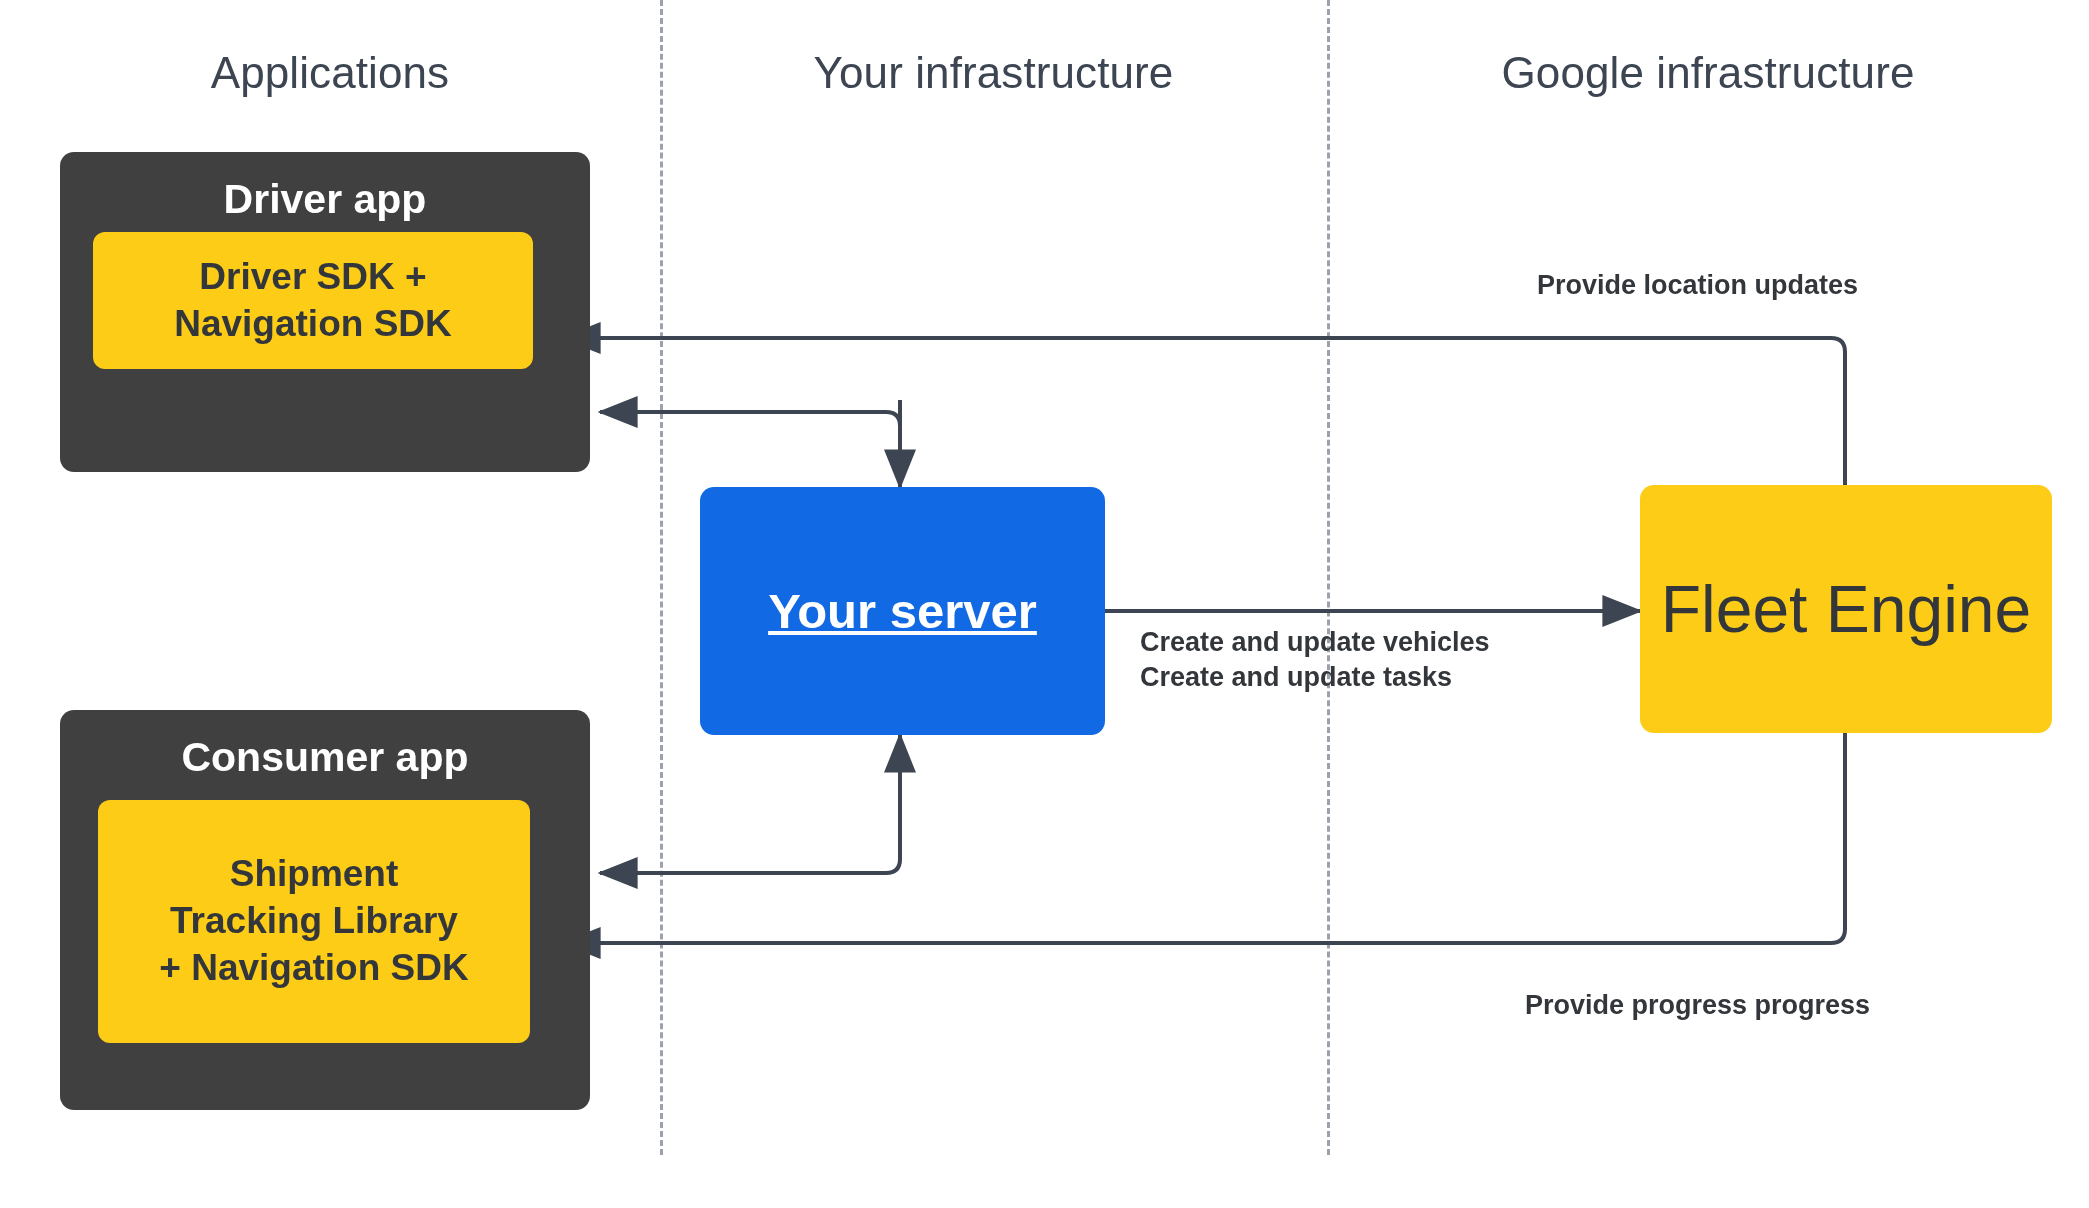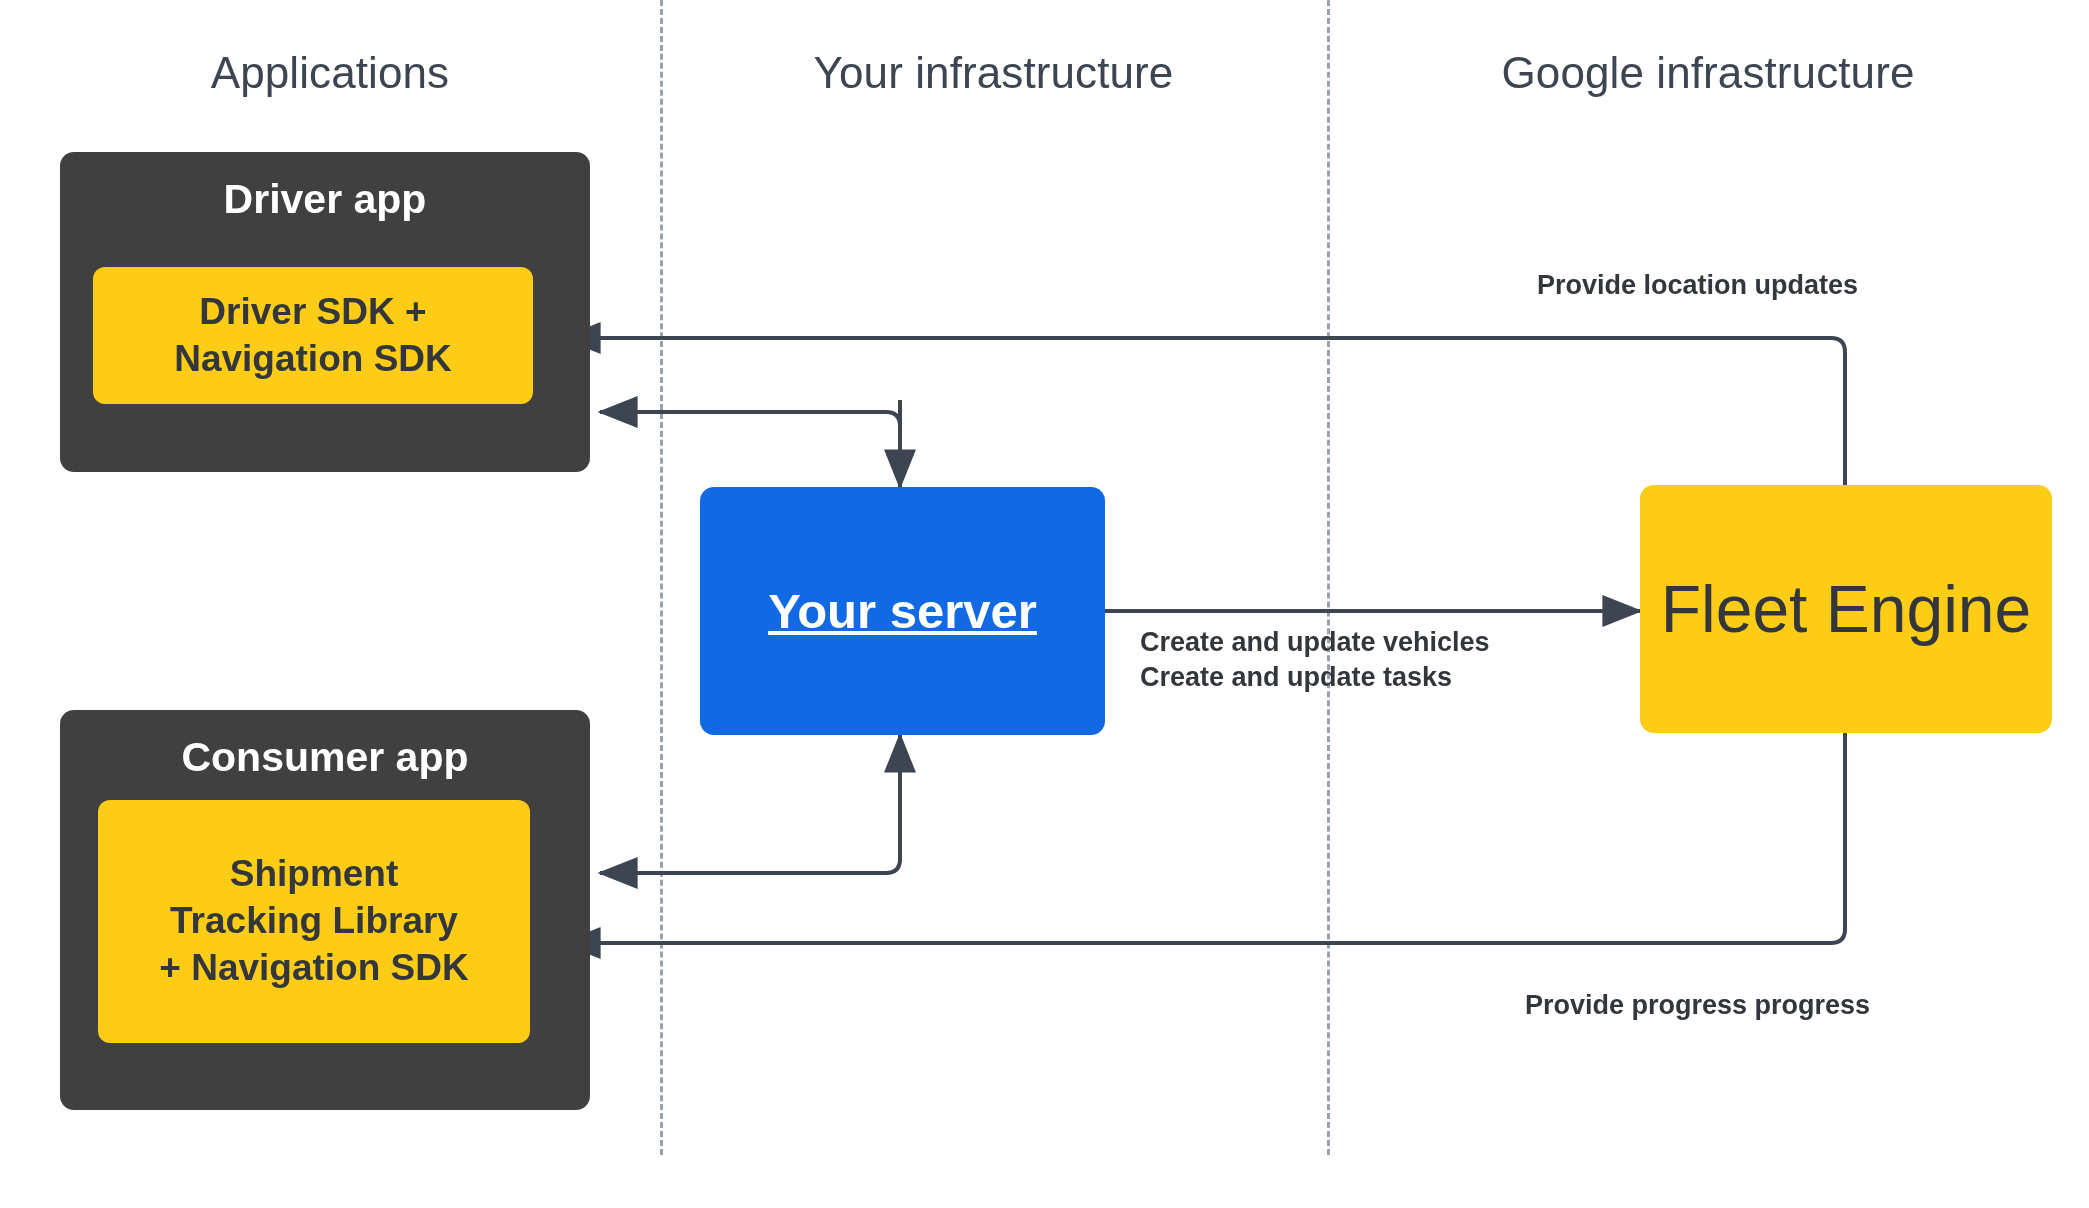--- a/index.html
+++ b/index.html
@@ -78,21 +78,21 @@
     font-weight: bold;
     font-size: 37px;
     line-height: 1.27;
     display: flex;
     align-items: center;
     justify-content: center;
     text-align: center;
     box-sizing: border-box;
     padding: 6px 10px;
   }
-  #driver-sdk-chip   { left: 33px; top: 80px;  width: 440px; height: 137px; margin-top: 35px; }
+  #driver-sdk-chip   { left: 33px; top: 80px;  width: 440px; height: 137px; }
   #consumer-sdk-chip { left: 38px; top: 90px;  width: 432px; height: 243px; }
 
   .chip-line { display: block; }
 
   
   #fleet-engine {
     position: absolute;
     left: 1640px;
     top: 485px;
     width: 412px;

